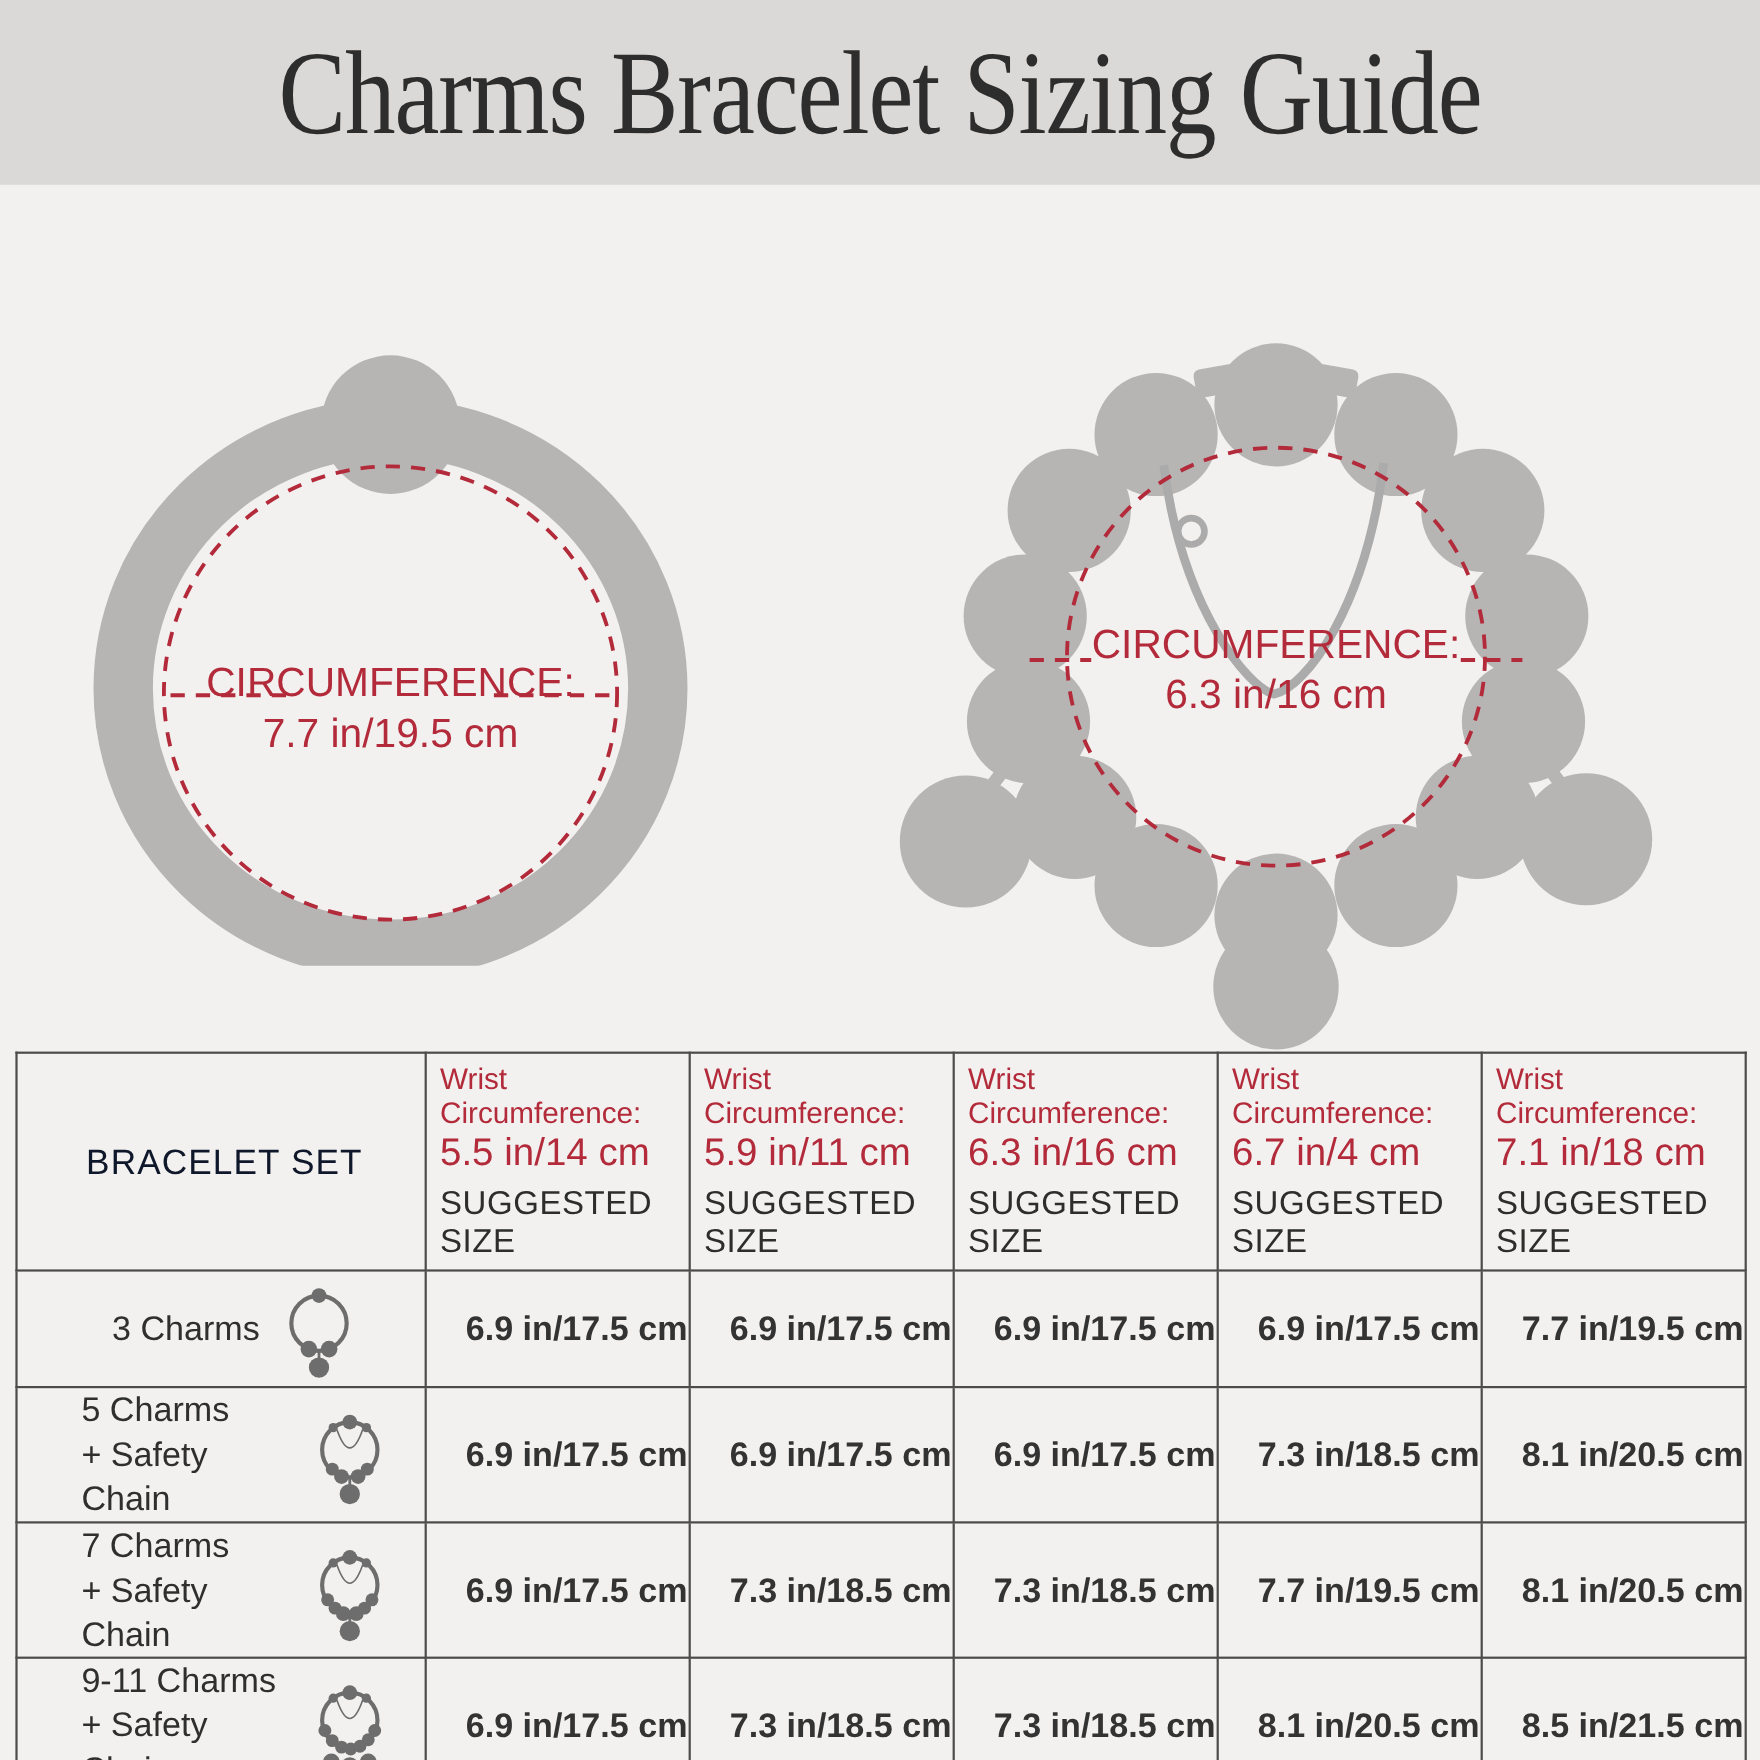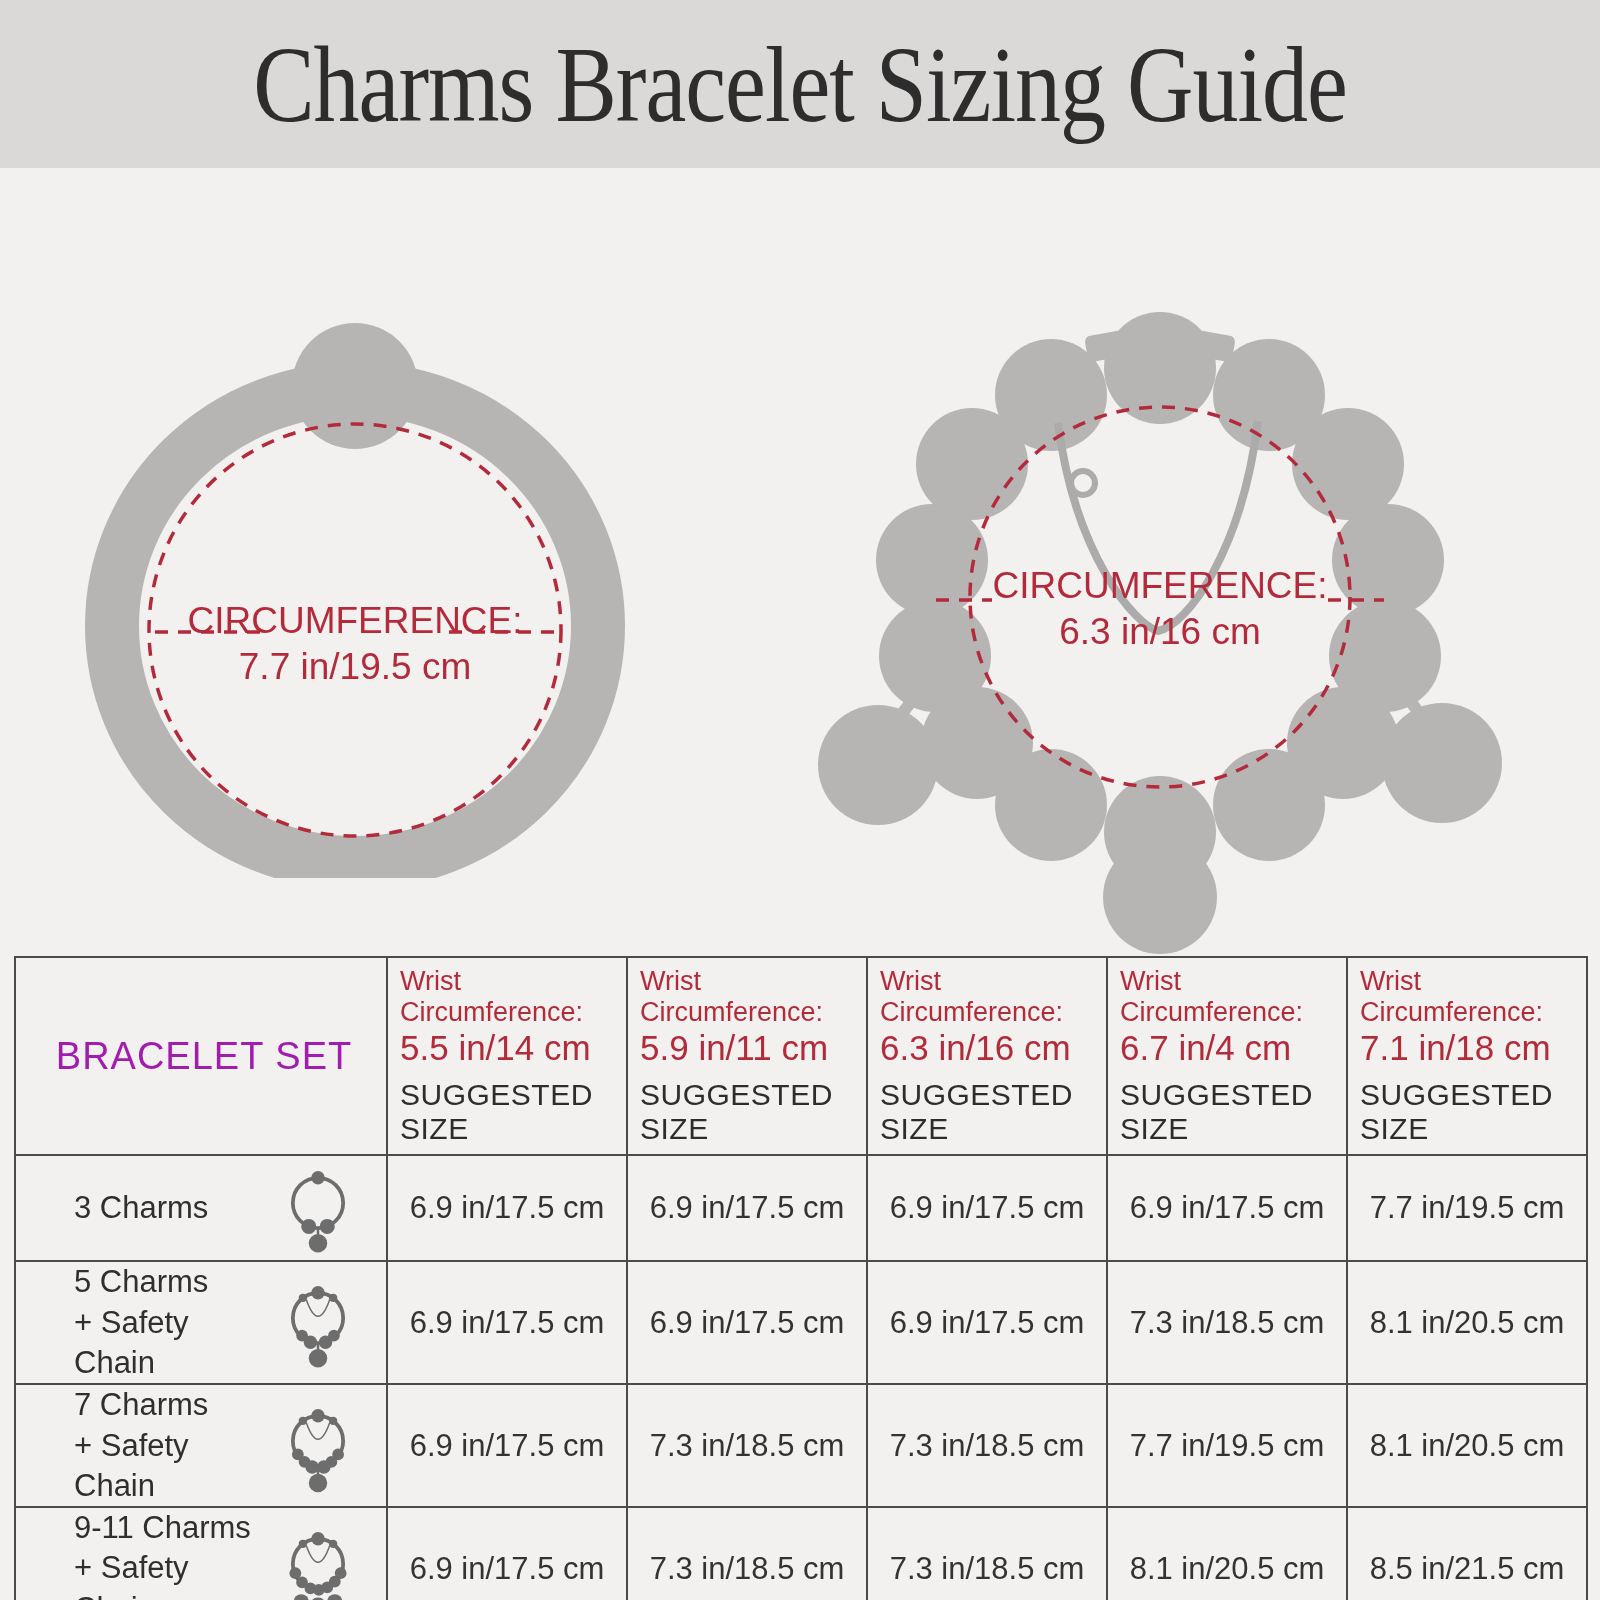--- a/index.html
+++ b/index.html
@@ -44,28 +44,28 @@
     position:absolute; top:956px; left:14px;
     border-collapse:collapse; table-layout:fixed;
     width:1572px; background:#f2f1ef;
   }
   table.sizing th, table.sizing td {
     border:2px solid #4c4b4b; vertical-align:middle;margin-left:13px;
   }
   col.c-set  { width:372px; }
   col.c-size { width:240px; }
   thead th { height:120px; text-align:left; padding:8px 6px 8px 12px; font-weight:normal; }
-  th.set-head { text-align:center; font-size:38px; letter-spacing:1px; color:#a21caf; }
+  th.set-head { text-align:center; font-size:32px; letter-spacing:1px; color:#0f172a; }
   .wrist-line  { display:block; color:#b32b3b; font-size:27px; line-height:1.15; }
   .wrist-value { display:block; color:#b32b3b; font-size:35px; line-height:1.15; margin-bottom:10px; }
   .sugg { display:block; color:#2d2d2d; font-size:30px; letter-spacing:0.5px; }
   tbody td { height:102px; }
-  td.size-cell { text-align:center; font-size:31px; color:#333; }
+  td.size-cell { text-align:right; font-size:31px; color:#333;font-weight:bold; }
   td.set-cell  { padding:0 26px 0 58px; }
-  .set-flex { display:flex; align-items:center; justify-content:space-between;gap:12px; }
+  .set-flex { display:flex; align-items:center; justify-content:center;gap:12px; }
   .set-text { font-size:31px; color:#2f2f2f; line-height:1.3; }
   .set-text div:empty { display:none; }
   .set-icon { flex:0 0 auto; }
 
   .gray { fill:#b6b5b4; }
   .nofill { fill:none; }
 </style>
 </head>
 <body>
 

